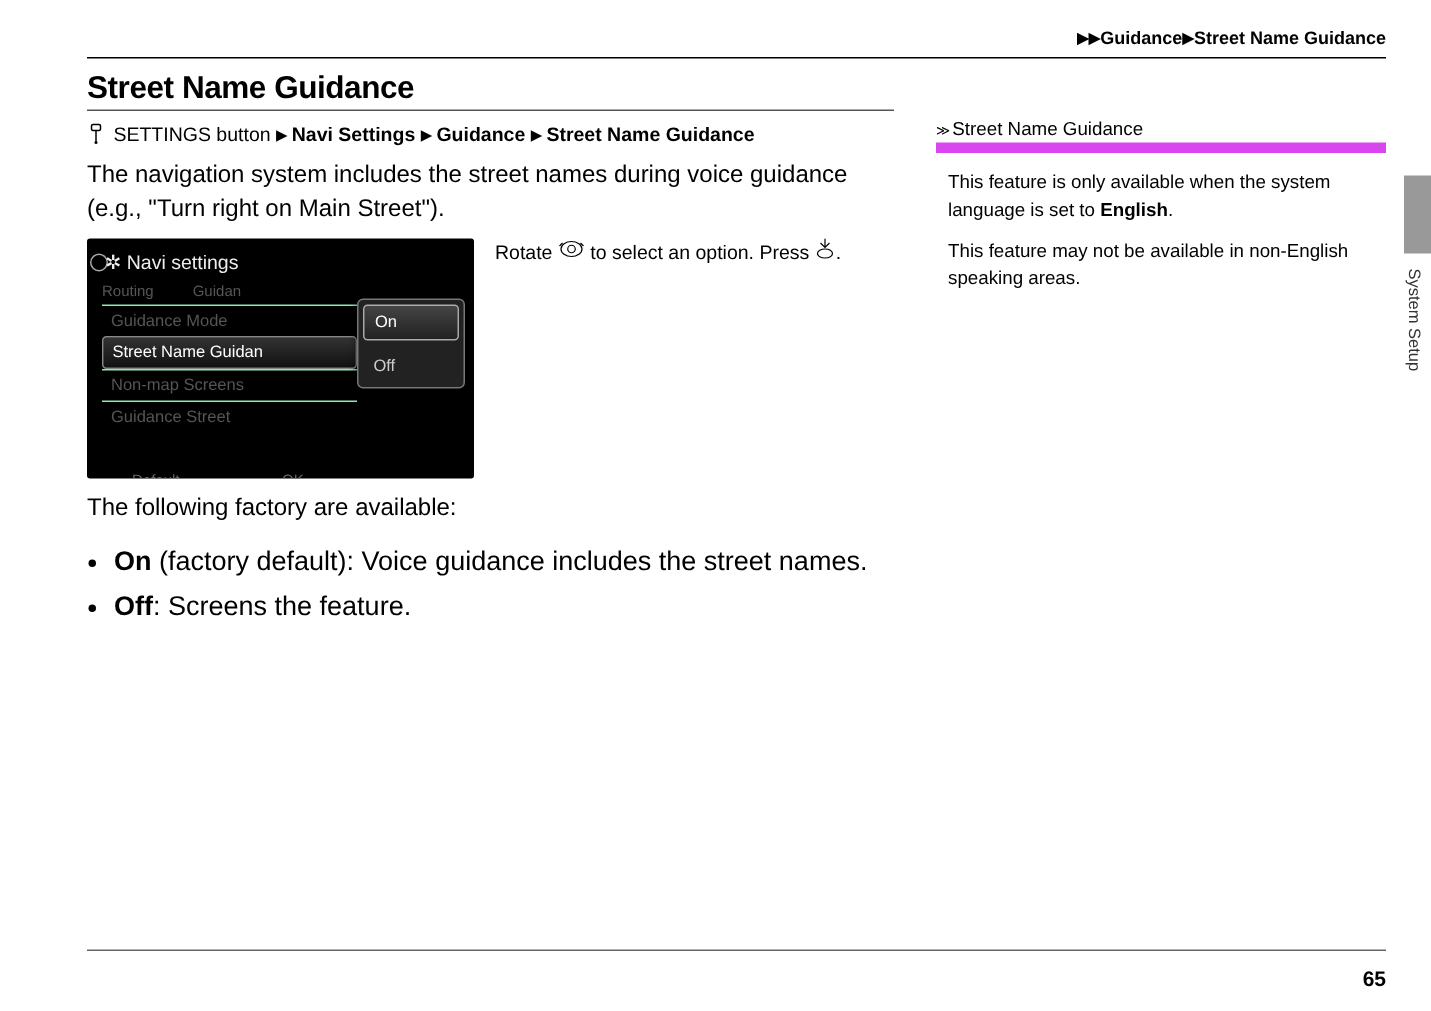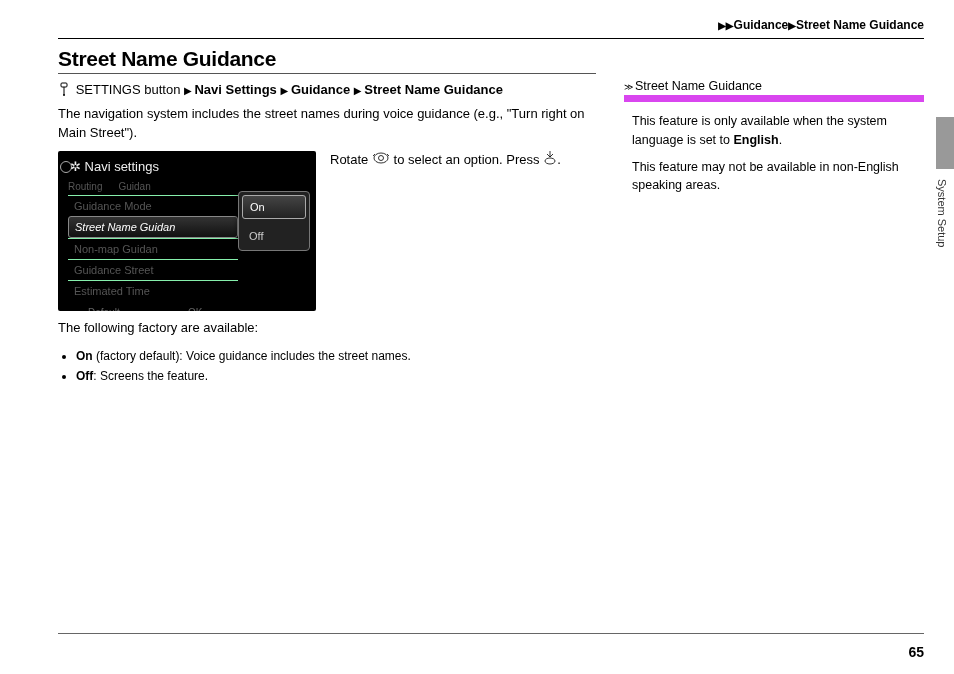--- a/index.html
+++ b/index.html
@@ -68,21 +68,21 @@
   .path-line .tri {
     font-size: 10px;
     vertical-align: middle;
   }
   .cursor-icon {
     display: inline-block;
     vertical-align: middle;
     margin-right: 2px;
   }
   .body-text {
-    font-size: 13px;
+    font-size: 16px;
     line-height: 1.45;
     margin: 0 0 8px 0;
   }
   .img-row {
     display: flex;
     gap: 14px;
     align-items: flex-start;
     margin-bottom: 8px;
   }
   .screenshot {
@@ -107,38 +107,37 @@
     width: 10px; height: 10px;
     border: 1px solid #aaa;
     border-radius: 50%;
   }
   .ss-tabs {
     position: absolute;
     top: 30px; left: 10px;
     color: #555;
     font-size: 10px;
   }
-  .ss-tabs span { margin-right: 16px; }
+  .ss-tabs span { margin-right: 26px; }
   .ss-menu {
     position: absolute;
     top: 44px; left: 10px;
     width: 170px;
     font-size: 11px;
   }
   .ss-menu div {
     color: #555;
     padding: 4px 6px;
     border-top: 1px solid #86efac;
   }
   .ss-menu .sel {
     color: #fff;
     background: linear-gradient(#333,#111);
     border: 1px solid #888;
     border-radius: 3px;
-    font-style: italic;
   }
   .ss-popup {
     position: absolute;
     top: 40px; left: 180px;
     width: 70px;
     background: #222;
     border: 1px solid #777;
     border-radius: 4px;
     box-shadow: 0 2px 6px rgba(0,0,0,.6);
     font-size: 11px;
@@ -171,21 +170,21 @@
   }
   .dial-icon, .push-icon {
     display: inline-block;
     vertical-align: middle;
   }
   .bullets {
     margin: 4px 0 0 0;
     padding-left: 18px;
   }
   .bullets li {
-    font-size: 12px;
+    font-size: 18px;
     line-height: 1.7;
   }
   .side-head {
     font-size: 12.5px;
     border-bottom: 7px solid #d946ef;
     padding-bottom: 2px;
     margin-bottom: 10px;
   }
   .side-head .dbl-tri {
     font-size: 9px;
@@ -267,23 +266,22 @@
       <div class="img-row">
         <div class="screenshot">
           <div class="ss-gear"></div>
           <div class="ss-title">✲ <span>Navi settings</span></div>
           <div class="ss-tabs">
             <span>Routing</span><span>Guidan</span>
           </div>
           <div class="ss-menu">
             <div>Guidance Mode</div>
             <div class="sel">Street Name Guidan</div>
-            <div>Non-map Guidan</div>
+            <div>Non-map Screens</div>
             <div>Guidance Street</div>
-            <div>Estimated Time</div>
           </div>
           <div class="ss-popup">
             <div class="sel">On</div>
             <div>Off</div>
           </div>
           <div class="ss-footer">
             <span>Default</span>
             <span>OK</span>
           </div>
         </div>

